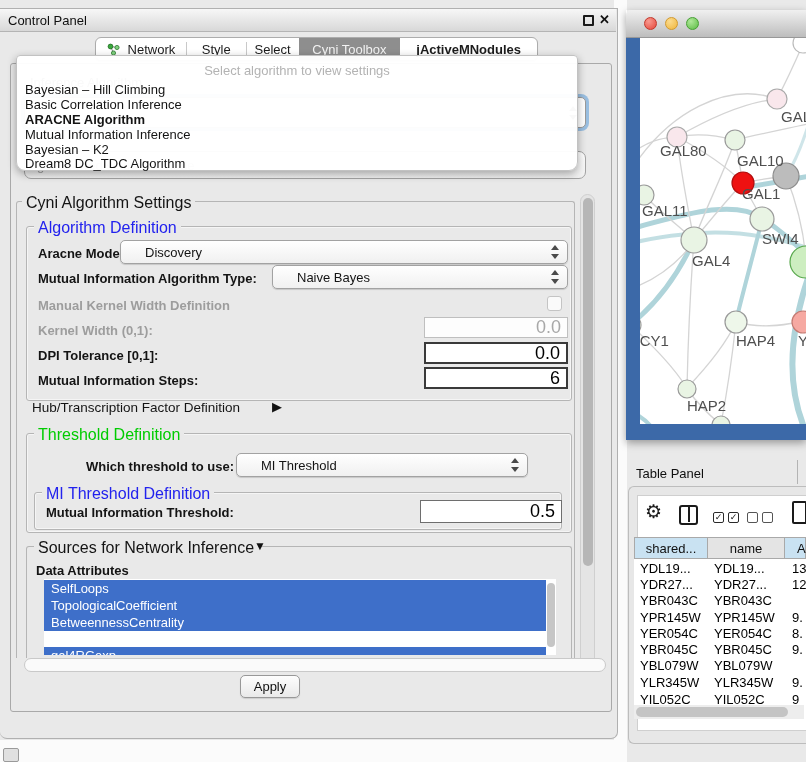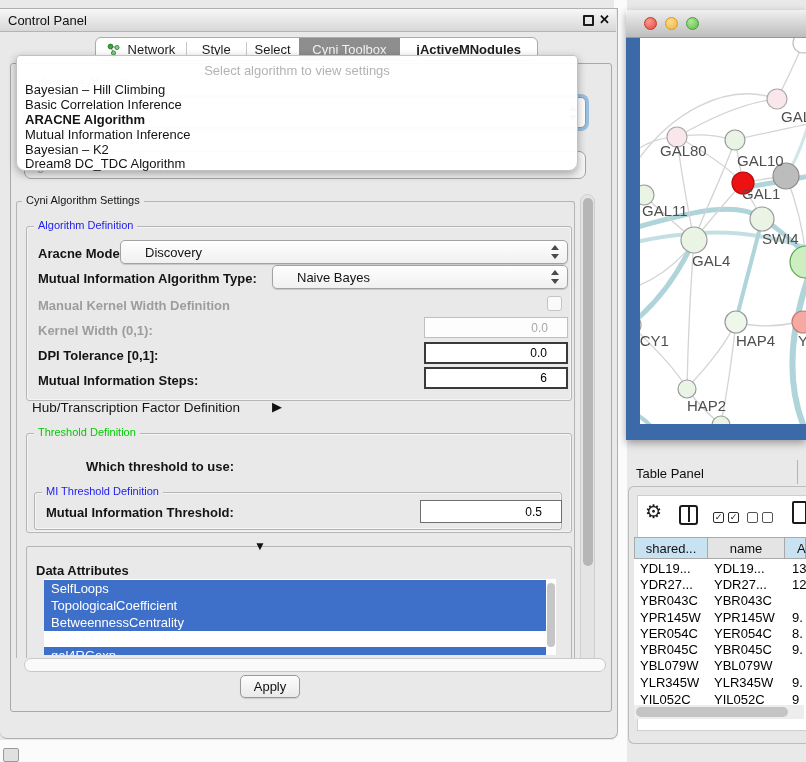--- a/index.html
+++ b/index.html
@@ -7,27 +7,27 @@
   body{position:relative;background:#e9e9e9;font-family:"Liberation Sans",sans-serif;-webkit-font-smoothing:antialiased}
   .a{position:absolute}
   .lbl{font-size:13px;font-weight:bold;color:#141414;white-space:nowrap}
   .plain{font-size:13px;color:#141414;white-space:nowrap}
   .dis{color:#9d9d9d}
   .combo{background:linear-gradient(#ffffff,#f0f0f0);border:1px solid #a2a2a2;border-radius:5px;font-size:13px;color:#141414;display:flex;align-items:center;padding-left:24px;box-shadow:0 1px 1px rgba(0,0,0,.15)}
   .stepper{position:absolute;right:7px;top:50%;margin-top:-7px;width:9px;height:14px}
   .stepper i{position:absolute;left:0;width:0;height:0;border-left:4.5px solid transparent;border-right:4.5px solid transparent}
   .stepper .up{top:0;border-bottom:5px solid #4a4a4a}
   .stepper .dn{bottom:0;border-top:5px solid #4a4a4a}
-  .field{background:#fff;font-size:12px;display:flex;align-items:center;justify-content:flex-end;padding-right:19px;white-space:nowrap}
+  .field{background:#fff;font-size:18px;display:flex;align-items:center;justify-content:flex-end;padding-right:6px;white-space:nowrap}
   .f-en{border:2px solid #3a3a3a;color:#000}
   .f-mid{border:1.5px solid #6e6e6e;color:#000}
   .f-dis{border:1px solid #bfbfbf;color:#a8a8a8;background:#fdfdfd}
   .grp{border:1px solid #b5b5b5;border-radius:3px;box-shadow:inset 0 0 0 1px rgba(255,255,255,.55)}
   .grp-open{border:1px solid #b5b5b5;border-bottom:none;border-radius:3px 3px 0 0}
-  .gtitle{position:absolute;font-size:11px;background:#e9e9e9;padding:0 4px;white-space:nowrap;font-weight:bold}
+  .gtitle{position:absolute;font-size:16px;background:#e9e9e9;padding:0 4px;white-space:nowrap;font-weight:bold}
   .gtitle.norm{font-weight:normal}
   .tabwrap{background:#fff;border:1px solid #acacac;border-radius:6px;display:flex;overflow:hidden;box-shadow:0 1px 1px rgba(0,0,0,.1)}
   .tabseg{display:flex;align-items:center;justify-content:center;font-size:13px;color:#1c1c1c;height:100%;white-space:nowrap}
   .seltab{background:#8e8e8e;color:#f3f3f3}
   .vsep{width:1px;height:14px;background:#c9c9c9;align-self:center}
   .listitem{position:absolute;left:0;width:502px;height:17px;background:#3e6fc9;color:#fff;font-size:13px;line-height:17px;padding-left:7px;white-space:nowrap}
   .thcell{position:absolute;top:537px;height:22px;border:1px solid #a9a9a9;font-size:13px;color:#101010;display:flex;align-items:center;justify-content:center;white-space:nowrap}
   .cbx{width:11px;height:11px;border:1.6px solid #2a2a2a;border-radius:2px;font-size:9px;line-height:9px;text-align:center;color:#111}
   .ghost{opacity:1}
   svg text{font-family:"Liberation Sans",sans-serif}
@@ -142,29 +142,37 @@
     <span>6</span>
   </div>
 
   <span class="a plain" style="left:32px;top:391px;font-size:13.5px;z-index:3">Hub/Transcription Factor Definition</span>
   <span class="a" style="left:272px;top:390px;font-size:13px;color:#111;z-index:3">▶</span>
 
   <div class="a grp" style="left:26px;top:424px;width:546px;height:100px;z-index:2"></div>
   <span class="gtitle norm" style="left:34px;top:417px;color:#00cc00;z-index:3">Threshold Definition</span>
 
   <span class="a lbl" style="left:86px;top:450px;z-index:3">Which threshold to use:</span>
+  <div class="a combo" style="left:236px;top:444px;width:292px;height:24px;z-index:3">
+    <span>MI Threshold</span>
+    <span class="stepper">
+        <i class="up"></i>
+        <i class="dn"></i>
+      </span>
+  </div>
 
   <div class="a grp" style="left:34px;top:483px;width:528px;height:38px;z-index:3"></div>
   <span class="gtitle norm" style="left:42px;top:476px;color:#2222ee;z-index:4">MI Threshold Definition</span>
   <span class="a lbl" style="left:46px;top:496px;z-index:4">Mutual Information Threshold:</span>
   <div class="a field f-mid" style="left:420px;top:491px;width:142px;height:23px;z-index:4">
     <span>0.5</span>
   </div>
 
   <div class="a grp-open" style="left:26px;top:537px;width:546px;height:112px;z-index:2"></div>
+  <span class="gtitle norm" style="left:34px;top:530px;color:#141414;z-index:3">Sources for Network Inference</span>
   <span class="a" style="left:254px;top:530px;font-size:12px;color:#111;z-index:4">▼</span>
 
   <span class="a lbl" style="left:36px;top:554px;z-index:3">Data Attributes</span>
 
   <div class="a" style="left:44px;top:570px;width:512px;height:76px;background:#fff;overflow:hidden;z-index:3">
     <div class="listitem" style="top:1px">SelfLoops</div>
     <div class="listitem" style="top:18px">TopologicalCoefficient</div>
     <div class="listitem" style="top:35px">BetweennessCentrality</div>
     <div class="listitem" style="top:68px">gal4RGexp</div>
     <div class="a" style="left:503px;top:4px;width:8px;height:64px;background:#c6c6c6;border-radius:4px"></div>

